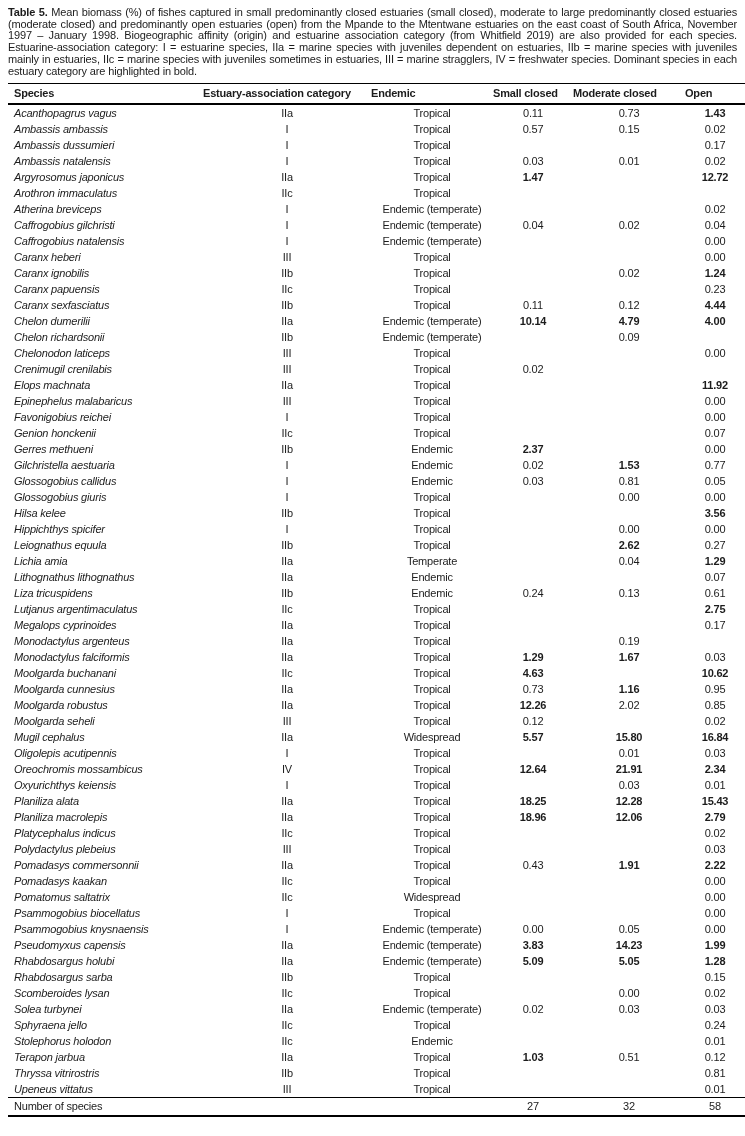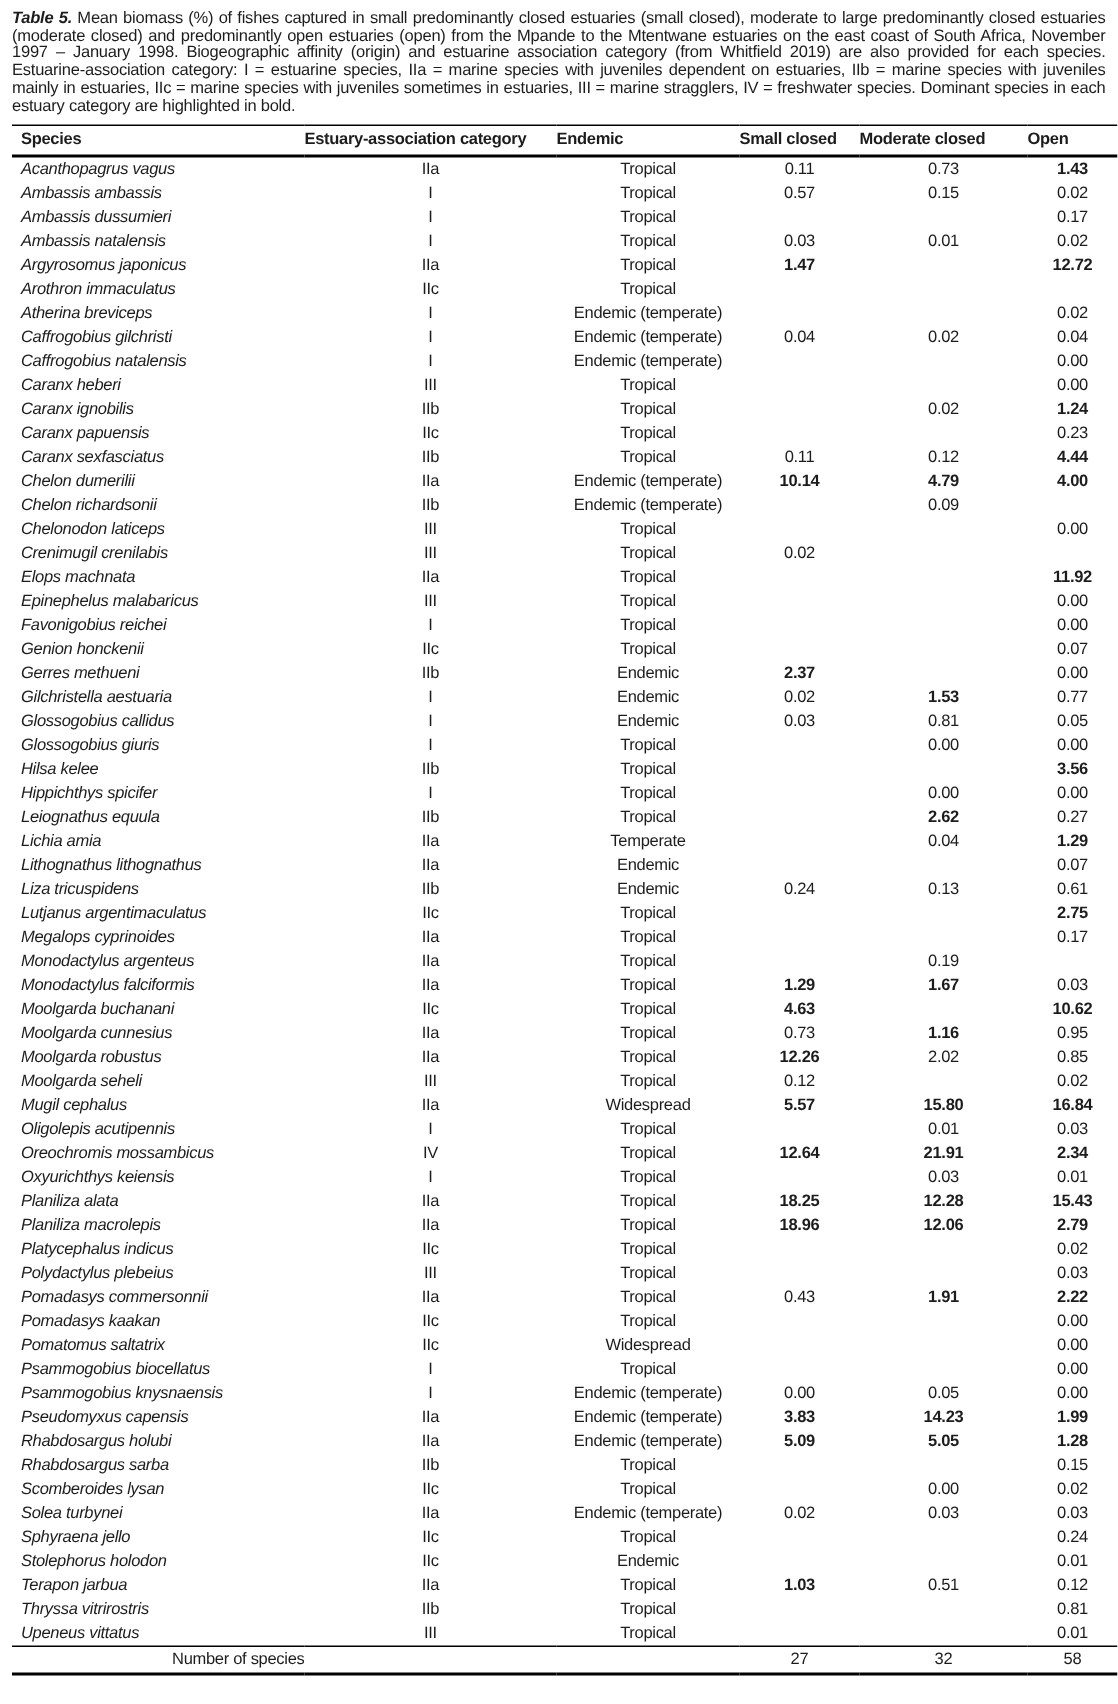--- a/index.html
+++ b/index.html
@@ -9,21 +9,21 @@
     color:#1c1c1c;
     -webkit-font-smoothing:antialiased;
   }
   .page{padding:7px 8px 0 8px;}
   .caption{
     margin:0 0 6px 0;
     font-size:11px;line-height:11.7px;
     letter-spacing:-0.15px;
     text-align:justify;
   }
-  .cap-label{font-weight:bold;font-style:italic;}
+  .cap-label{font-weight:bold;}
   table{
     border-collapse:collapse;table-layout:fixed;
     width:737px;
     font-size:11px;letter-spacing:-0.2px;
   }
   col.w-sp{width:195px;} col.w-cat{width:168px;} col.w-or{width:122px;}
   col.w-n1{width:80px;} col.w-n2{width:112px;} col.w-n3{width:60px;}
   thead tr{
     border-top:1.5px solid #000;
     border-bottom:2px solid #000;
@@ -40,21 +40,21 @@
     font-size:11px;
   }
   td.c-sp{font-style:italic;text-align:left;padding-left:6px;}
   td.c-cat,td.c-or,td.c-num{text-align:center;}
   td.b{font-weight:bold;}
   tfoot tr{
     border-top:1px solid #000;
     border-bottom:2.5px solid #000;
   }
   tfoot td{line-height:17px;height:17px;}
-  tfoot td.c-sp{font-style:normal;text-align:right;}
+  tfoot td.c-sp{font-style:normal;}
 </style>
 </head>
 <body>
 
 <div class="page">
   <p class="caption"><span class="cap-label">Table 5.</span><span> Mean biomass (%) of fishes captured in small predominantly closed estuaries (small closed), moderate to large predominantly closed estuaries (moderate closed) and predominantly open estuaries (open) from the Mpande to the Mtentwane estuaries on the east coast of South Africa, November 1997 – January 1998. Biogeographic affinity (origin) and estuarine association category (from Whitfield 2019) are also provided for each species. Estuarine-association category: I = estuarine species, IIa = marine species with juveniles dependent on estuaries, IIb = marine species with juveniles mainly in estuaries, IIc = marine species with juveniles sometimes in estuaries, III = marine stragglers, IV = freshwater species. Dominant species in each estuary category are highlighted in bold.</span></p>
 
   <table>
     <colgroup>
       <col class="w-sp">

